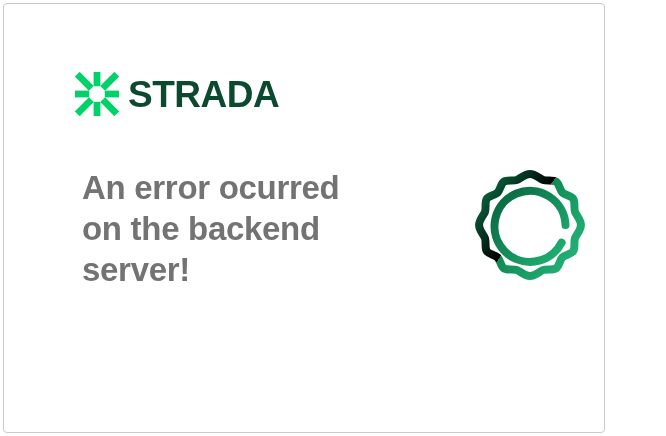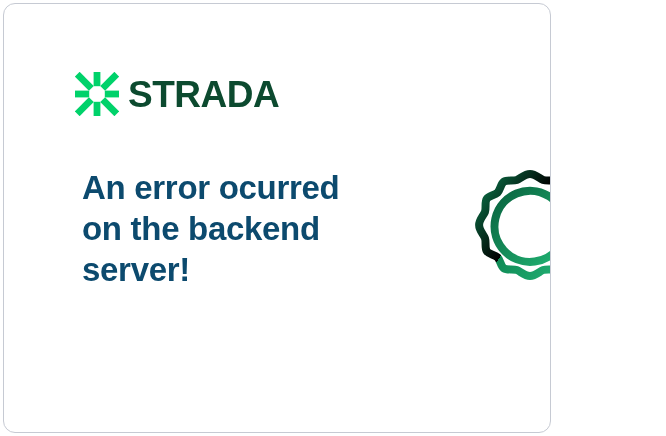--- a/index.html
+++ b/index.html
@@ -22,26 +22,26 @@
     height: 436px;
     background: #ffffff;
     box-sizing: border-box;
   }
 
   
   .card {
     position: absolute;
     left: 3px;
     top: 3px;
-    width: 548px;
+    width: 602px;
     height: 430px;
     box-sizing: border-box;
     background: #ffffff;
     border: 1px solid #c6cad3;
-    border-radius: 12px;
+    border-radius: 4px;
     overflow: hidden;
   }
 
   
   .logo-lockup {
     position: absolute;
     left: 71px;
     top: 68px;
     display: flex;
     align-items: center;
@@ -70,21 +70,21 @@
   .error-message {
     position: absolute;
     left: 78px;
     top: 163px;
     width: 300px;
     font-family: "Liberation Sans", sans-serif;
     font-size: 33px;
     font-weight: bold;
     line-height: 41px;
     letter-spacing: -0.3px;
-    color: #0c4a6e;
+    color: #737373;
     margin: 0;
   }
 
   
   .gear-illustration {
     position: absolute;
     left: 447px;
     top: 142px;
     width: 158px;
     height: 158px;

